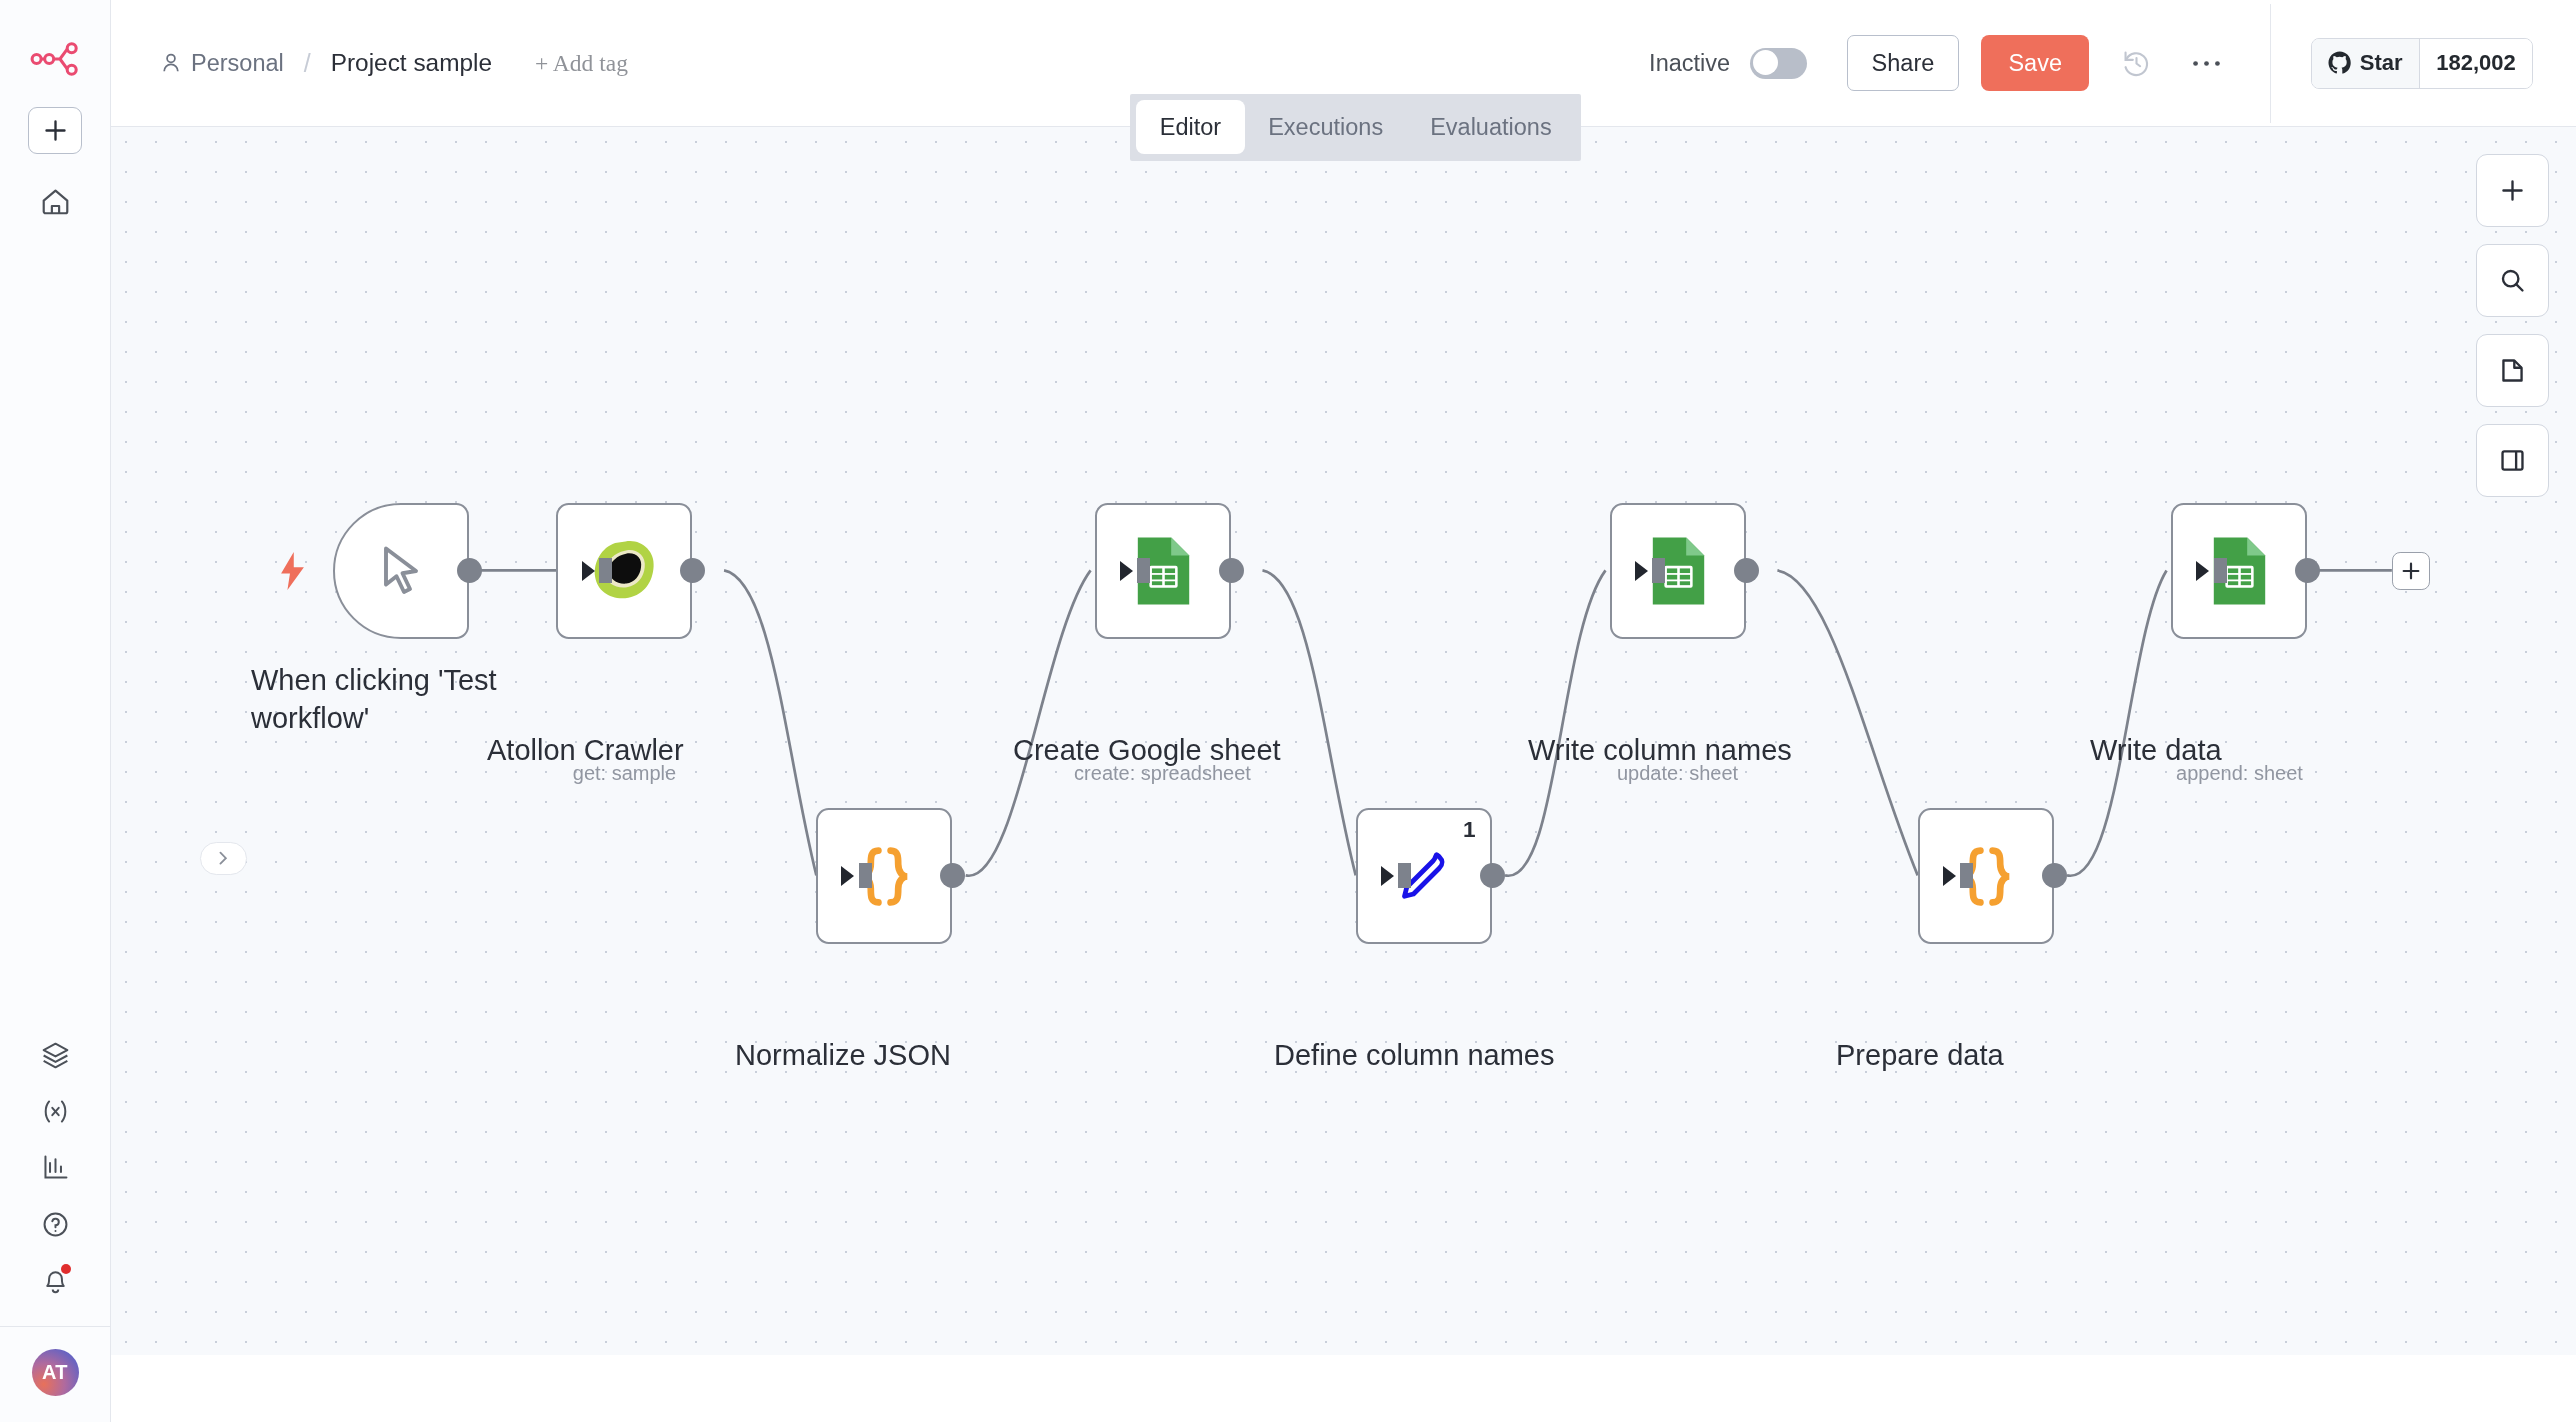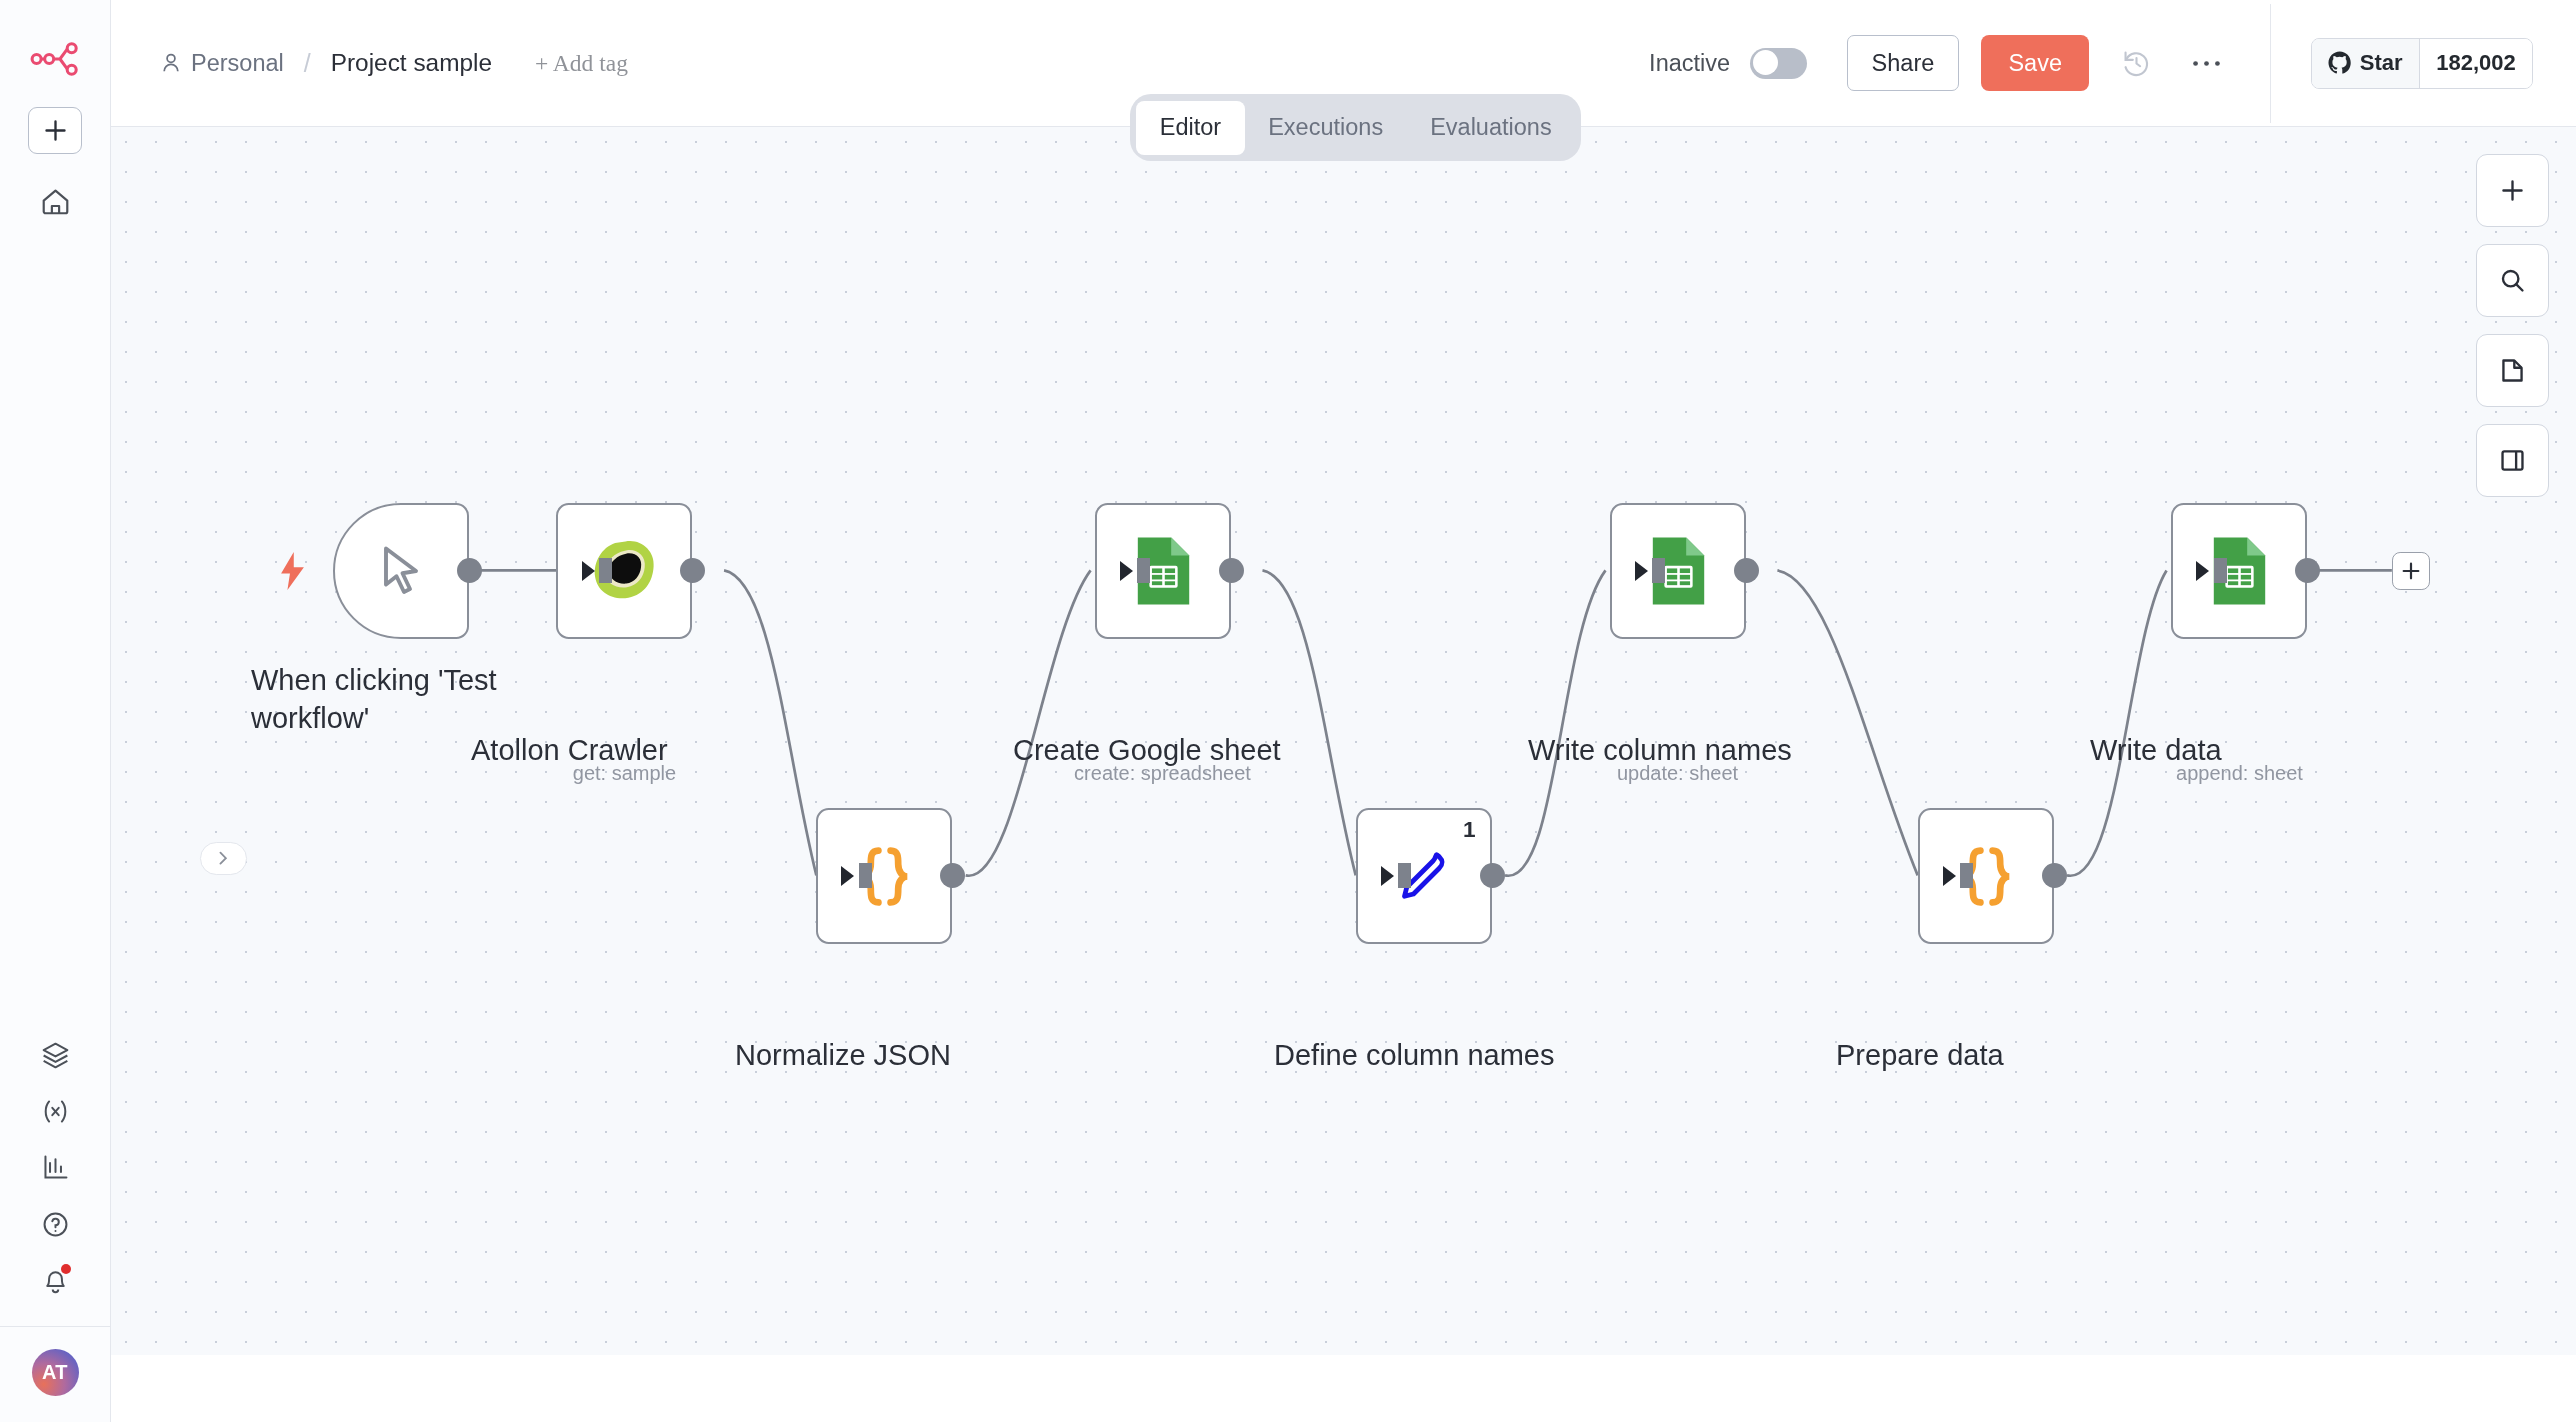--- a/index.html
+++ b/index.html
@@ -65,21 +65,21 @@
   .gh {
     display:flex; align-items:center; margin-left:40px; margin-right:43px;
     border:1.4px solid #d6dae2; border-radius:8.1px; overflow:hidden; height:51px;
   }
   .gh-left { display:flex; align-items:center; gap:8.1px; padding:0 16.3px; height:100%; background:#f6f8fa; color:#24292f; font-size:22px; font-weight:600;}
   .gh-count { padding:0 16.3px; height:100%; display:flex; align-items:center; background:#fff; color:#24292f; font-size:22px; font-weight:600; border-left:1.4px solid #d6dae2;}
 
   
   .tabs {
     position:absolute; left:1130px; top:94px; height:67px;
-    background:#dcdfe6; border-radius:21px; display:flex; align-items:center; padding:6.3px; z-index:6;
+    background:#dcdfe6; border-radius:2px; display:flex; padding:6.3px; z-index:6;
   }
   .tab { padding:0 23.5px; height:54px; display:flex; align-items:center; font-size:23.5px; color:#6b7280; border-radius:8.1px; }
   .tab.active { background:#fff; color:#2b2f38; }
 
   
   .canvas {
     position:absolute; left:111px; top:127px; width:2465px; height:1228px;
     background-color:#f7f9fc;
     background-image: radial-gradient(#c9cfda 1.3px, transparent 1.3px);
     background-size: 30px 30px;
@@ -289,21 +289,21 @@
     <div class="arrow-in" style="left:471px; top:434px;"></div>
     <div class="port-in" style="left:488px; top:431px;"></div>
     <div class="node" style="left:445px; top:376px;">
       <svg width="74" height="74" viewBox="0 0 100 100">
         <path d="M52 10 C72 6 92 22 90 44 C89 64 78 82 56 86 C34 90 14 78 11 58 C8 38 20 18 38 12 Z" fill="#b1d344"></path>
         <path d="M54 22 C68 20 80 30 78 45 C77 58 68 70 54 72 C38 74 26 66 25 53 C24 40 34 28 46 24 Z" fill="#ece8c6"></path>
         <path d="M55 26 C67 25 75 33 73 45 C72 56 64 66 53 67 C40 68 31 61 30 51 C29 41 38 31 48 28 Z" fill="#0d0d0d"></path>
       </svg>
     </div>
     <div class="port-out" style="left:569px; top:431px;"></div>
-    <div class="node-label" style="left:360px; top:604px;">Atollon Crawler</div>
+    <div class="node-label" style="left:376px; top:604px;">Atollon Crawler</div>
     <div class="node-sub" style="left:364px; top:635px;">get: sample</div>
 
     <div class="arrow-in" style="left:730px; top:739px;"></div>
     <div class="port-in" style="left:748px; top:736px;"></div>
     <div class="node" style="left:705px; top:681px;">
       <svg width="63" height="67" viewBox="0 0 40 44" fill="none" stroke="#f5a030" stroke-width="4.4" stroke-linecap="round">
         <path d="M16 5 C11 5 11 9 11 14 C11 19 8 22 5 22 C8 22 11 25 11 30 C11 35 11 39 16 39"></path>
         <path d="M24 5 C29 5 29 9 29 14 C29 19 32 22 35 22 C32 22 29 25 29 30 C29 35 29 39 24 39"></path>
       </svg>
     </div>

